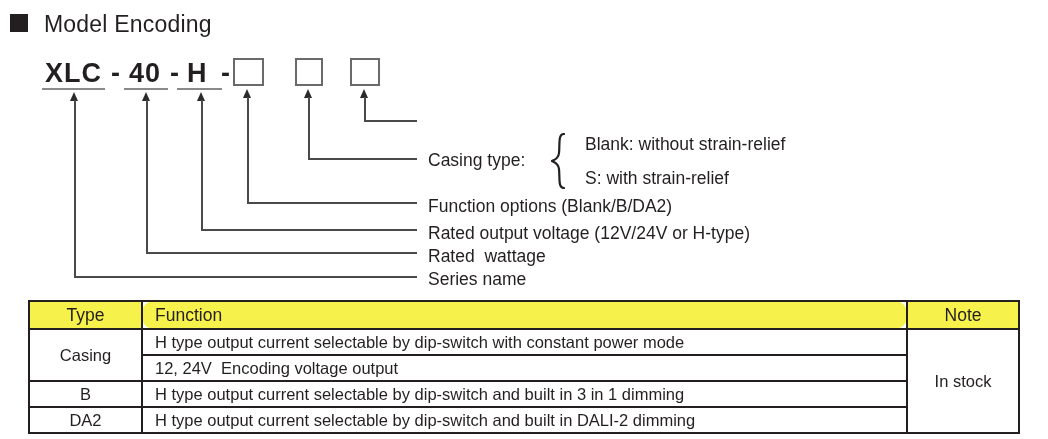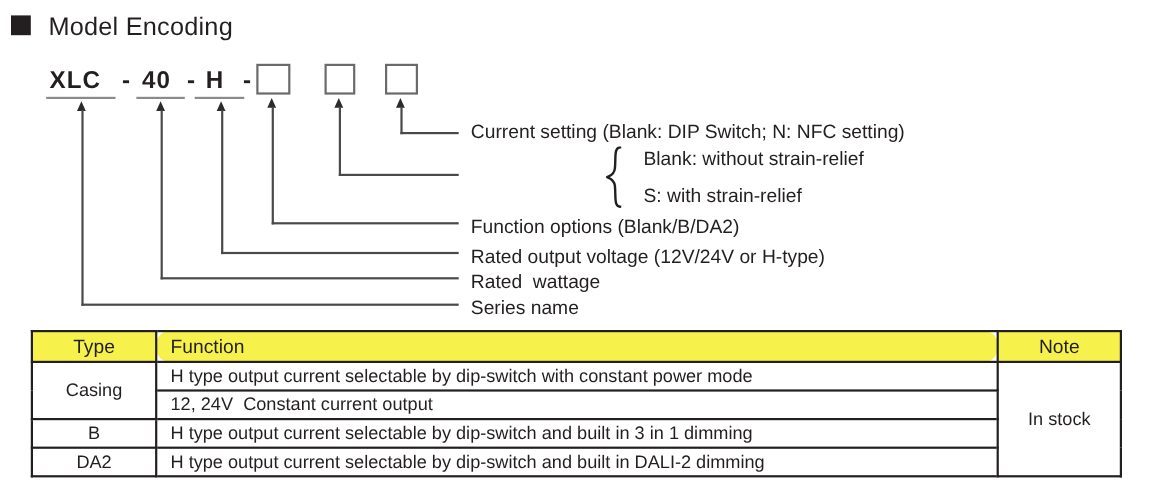--- a/index.html
+++ b/index.html
@@ -8,21 +8,21 @@
     width:1048px;height:439px;
     background:#ffffff;
     font-family:"Liberation Sans","DejaVu Sans",sans-serif;
     color:var(--text,#231F20);
     overflow:hidden;
   }
   
   .sec-marker{position:absolute;left:10px;top:14px;width:18px;height:18px;background:#231F20;}
   .sec-title{position:absolute;left:44px;top:11px;font-size:23px;font-weight:normal;letter-spacing:.2px;}
   
-  .code{position:absolute;top:59px;font-size:22px;font-weight:bold;line-height:28px;letter-spacing:1px;white-space:pre;}
+  .code{position:absolute;top:59px;font-size:27px;font-weight:bold;line-height:28px;letter-spacing:1px;white-space:pre;}
   .underline{position:absolute;top:88px;height:2px;background:#8a8a8a;}
   .code-box{position:absolute;top:58px;height:24px;border:2px solid #6a6a6a;background:#ffffff;}
   
   .vline{position:absolute;width:2px;background:var(--leader,#4A4A4A);}
   .hline{position:absolute;height:2px;background:var(--leader,#4A4A4A);}
   .arrowhead{position:absolute;width:0;height:0;border-left:4px solid transparent;border-right:4px solid transparent;border-bottom:9px solid #2b2b2b;}
   
   .label{position:absolute;left:428px;font-size:17.5px;line-height:20px;white-space:pre;}
   .casing-opt{position:absolute;left:572px;font-size:17.5px;line-height:20px;white-space:pre;margin-left:13px;}
   .brace{position:absolute;left:551px;top:133px;}
@@ -98,21 +98,21 @@
     <div class="vline" style="left:308px;top:97px;height:63px"></div>
     <div class="hline" style="left:308px;top:158px;width:109px"></div>
   </div>
 
   <div>
     <div class="arrowhead" style="left:360px;top:89px"></div>
     <div class="vline" style="left:364px;top:97px;height:25px"></div>
     <div class="hline" style="left:364px;top:120px;width:53px"></div>
   </div>
 
-  <div class="label" style="top:109px">Current setting (Blank: DIP Switch; N: NFC setting)</div>
+  <div class="label" style="top:150px">Casing type:</div>
   <svg class="brace" width="14" height="56" viewBox="0 0 14 56">
     <path d="M13,1 C7,1 9,10 8,20 C7.4,26 3,27 1,28 C3,29 7.4,30 8,36 C9,46 7,55 13,55" fill="none" stroke="#231F20" stroke-width="2.2" stroke-linecap="round"></path>
   </svg>
   <div class="casing-opt" style="top:134px">Blank: without strain-relief</div>
   <div class="casing-opt" style="top:168px">S: with strain-relief</div>
   <div class="label" style="top:196px">Function options (Blank/B/DA2)</div>
   <div class="label" style="top:223px">Rated output voltage (12V/24V or H-type)</div>
   <div class="label" style="top:246px">Rated  wattage</div>
   <div class="label" style="top:269px">Series name</div>
 
@@ -129,21 +129,21 @@
         <th class="th-note">Note</th>
       </tr>
     </thead>
     <tbody>
       <tr>
         <td class="type-cell" rowspan="2">Casing</td>
         <td class="func-cell">H type output current selectable by dip-switch with constant power mode</td>
         <td class="note-cell" rowspan="4">In stock</td>
       </tr>
       <tr>
-        <td class="func-cell func-small">12, 24V  Constant current output</td>
+        <td class="func-cell func-small">12, 24V  Encoding voltage output</td>
       </tr>
       <tr>
         <td class="type-cell">B</td>
         <td class="func-cell">H type output current selectable by dip-switch and built in 3 in 1 dimming</td>
       </tr>
       <tr>
         <td class="type-cell">DA2</td>
         <td class="func-cell">H type output current selectable by dip-switch and built in DALI-2 dimming</td>
       </tr>
     </tbody>

